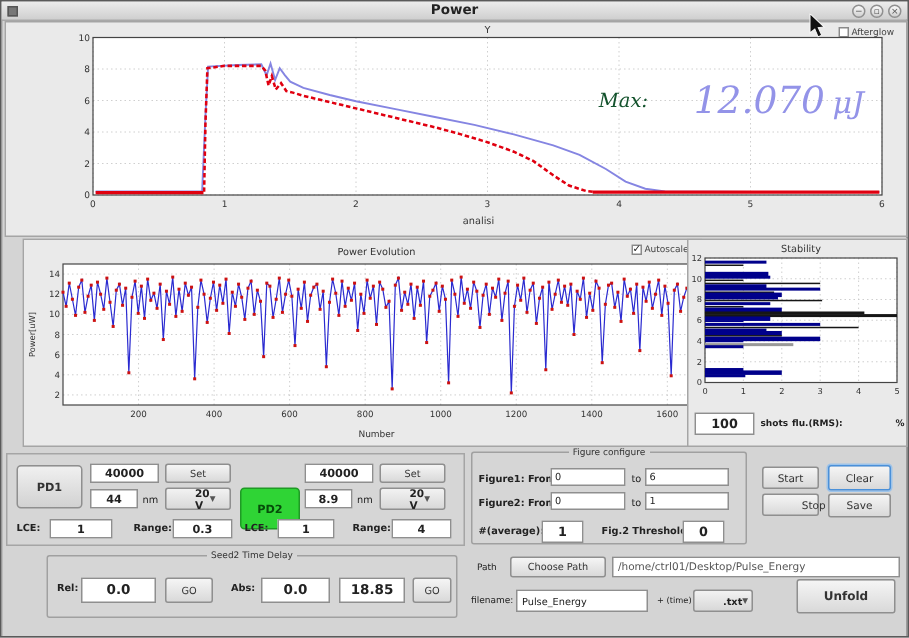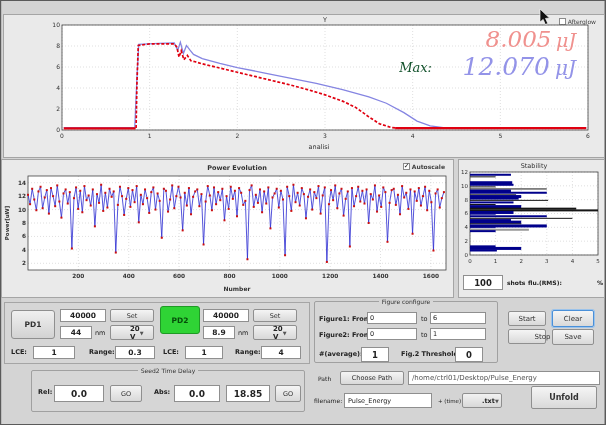--- a/index.html
+++ b/index.html
@@ -39,20 +39,29 @@
   fieldset.grp{position:absolute;border:1px solid #a0a0a0;border-radius:2px;background:#d6d6d6;margin:0;padding:0;}
   fieldset.grp legend{font-size:6px;color:#333;margin:0 auto;padding:0 3px;}
   input.fld{position:absolute;}
   .pd-btn{position:absolute;border-radius:3px;font-size:7.5px;font-weight:bold;display:flex;align-items:center;justify-content:center;}
 </style>
 </head>
 <body>
 
 <div class="window">
 
+  <div class="titlebar">
+    <span class="win-icon"></span>
+    <span class="title">Power</span>
+    <span class="win-btns">
+      <span class="win-btn">−</span>
+      <span class="win-btn">▫</span>
+      <span class="win-btn">×</span>
+    </span>
+  </div>
 
   <div class="panel" style="left:2px;top:13px;width:602px;height:144px;">
     <div class="cb-row" style="position:absolute;right:8px;top:3px;">
       <span class="cb"></span>
       <span class="cb-label">Afterglow</span>
     </div>
     <svg id="svg-top" width="600" height="142" style="position:absolute;left:0;top:1px;">
         <rect x="58" y="9" width="526" height="105" fill="#fff"></rect>
         <line x1="58" y1="9" x2="58" y2="114" stroke="#c9c9c9" stroke-width="0.6" stroke-dasharray="1,2"></line>
         <text x="58" y="122" font-size="6" text-anchor="middle" fill="#333">0</text>
@@ -81,30 +90,29 @@
         <line x1="58" y1="9" x2="584" y2="9" stroke="#c9c9c9" stroke-width="0.6" stroke-dasharray="1,2"></line>
         <text x="56" y="11.1" font-size="6" text-anchor="end" fill="#333">10</text>
         <rect x="58" y="9" width="526" height="105" fill="none" stroke="#444" stroke-width="0.8"></rect>
         <text x="321" y="6" font-size="6.5" text-anchor="middle" fill="#333">Y</text>
         <text x="315" y="133" font-size="6.5" text-anchor="middle" fill="#333">analisi</text>
         <polyline points="59.75333333333333,111.69 130.76333333333332,111.69 132.95499999999998,61.5 134.70833333333334,28.424999999999997 154.43333333333334,27.375 170.21333333333334,26.849999999999994 173.72,34.2 176.35000000000002,26.325000000000003 179.41833333333335,37.35000000000001 182.48666666666668,29.474999999999994 185.99333333333334,34.2 189.5,38.400000000000006 198.26666666666665,42.60000000000001 215.79999999999998,47.325 233.33333333333331,51.525000000000006 259.6333333333333,56.775 285.93333333333334,62.025 312.23333333333335,67.275 338.5333333333333,73.57499999999999 364.83333333333337,80.925 382.3666666666667,87.225 399.90000000000003,96.675 413.04999999999995,105.075 426.20000000000005,109.8 439.34999999999997,111.69 496.33333333333337,111.9 582.2466666666667,111.9" fill="none" stroke="#8585e2" stroke-width="1.3"></polyline>
         <polyline points="132.07833333333332,111.9 132.95499999999998,66.75 134.26999999999998,29.474999999999994 145.66666666666666,27.900000000000006 158.81666666666666,27.900000000000006 170.21333333333334,27.900000000000006 172.84333333333336,31.049999999999997 175.035,41.02499999999999 177.2266666666667,34.724999999999994 179.85666666666668,43.64999999999999 183.36333333333334,39.45 186.87,44.7 191.25333333333336,45.75 198.26666666666665,47.849999999999994 215.79999999999998,52.04999999999999 233.33333333333331,56.24999999999999 250.86666666666667,60.449999999999996 268.4,64.65 285.93333333333334,68.85 303.46666666666664,73.57499999999999 321,78.82499999999999 338.5333333333333,85.125 351.68333333333334,91.425 364.83333333333337,100.875 375.35333333333335,107.7 386.75,111.375 392.88666666666666,112.11" fill="none" stroke="#e00010" stroke-width="1.7" stroke-dasharray="3,1.8"></polyline>
         <polyline points="59.75333333333333,112.425 131.64,112.425" fill="none" stroke="#e00010" stroke-width="2.2"></polyline>
         <polyline points="391.1333333333333,112.11 582.2466666666667,112.11" fill="none" stroke="#e00010" stroke-width="2.2"></polyline>
       </svg>
-    <div class="overlay-num" style="left:440px;top:11px;width:132px;font-size:23px;color:#f0918e;"><span>8.005</span> <span style="font-size:19px;">μJ</span></div>
     <div class="overlay-num" style="left:380px;top:45px;width:48px;font-size:13px;color:#14532d;">Max:</div>
     <div class="overlay-num" style="left:432px;top:37px;width:140px;font-size:25px;color:#9393e8;"><span>12.070</span> <span style="font-size:20px;">μJ</span></div>
   </div>
 
   <svg width="14" height="18" style="position:absolute;left:538px;top:8px;z-index:50;">
     <polygon points="1,0 1,13 4.2,10.4 6.4,15.6 8.8,14.4 6.5,9.4 10.5,9" fill="#111" stroke="#f5f5f5" stroke-width="0.7"></polygon>
   </svg>
 
-  <div class="panel" style="left:0;top:158px;width:453px;height:139px;font-weight:bold;">
+  <div class="panel" style="left:14px;top:158px;width:453px;height:139px;">
     <svg id="svg-evo" width="452" height="138" style="position:absolute;left:0;top:0;">
         <rect x="26" y="16" width="418" height="94" fill="#fff"></rect>
         <line x1="76.36144578313252" y1="16" x2="76.36144578313252" y2="110" stroke="#c9c9c9" stroke-width="0.6" stroke-dasharray="1,2"></line>
         <text x="76.36144578313252" y="117.8" font-size="5.8" text-anchor="middle" fill="#333">200</text>
         <line x1="126.72289156626506" y1="16" x2="126.72289156626506" y2="110" stroke="#c9c9c9" stroke-width="0.6" stroke-dasharray="1,2"></line>
         <text x="126.72289156626506" y="117.8" font-size="5.8" text-anchor="middle" fill="#333">400</text>
         <line x1="177.0843373493976" y1="16" x2="177.0843373493976" y2="110" stroke="#c9c9c9" stroke-width="0.6" stroke-dasharray="1,2"></line>
         <text x="177.0843373493976" y="117.8" font-size="5.8" text-anchor="middle" fill="#333">600</text>
         <line x1="227.44578313253012" y1="16" x2="227.44578313253012" y2="110" stroke="#c9c9c9" stroke-width="0.6" stroke-dasharray="1,2"></line>
         <text x="227.44578313253012" y="117.8" font-size="5.8" text-anchor="middle" fill="#333">800</text>
@@ -416,21 +424,21 @@
     <div class="pd-btn" style="left:6px;top:7px;width:44px;height:29px;background:linear-gradient(#f0f0f0,#d2d2d2);border:1px solid #8f8f8f;color:#333;">PD1</div>
     <input class="fld" style="left: 55px; top: 6px; width: 46px; height: 13px;" value="40000">
     <div class="btn" style="left:105px;top:6px;width:44px;height:13px;">Set</div>
     <input class="fld" style="left: 55px; top: 23px; width: 32px; height: 13px;" value="44">
     <span class="lbl" style="left:90px;top:26px;font-weight:normal;">nm</span>
     <div class="dd" style="left:105px;top:22px;width:44px;height:15px;">
         <span>20 V</span>
         <span class="arrow">▼</span>
       </div>
 
-    <div class="pd-btn" style="left:155px;top:3px;width:40px;height:28px;background:#2fd435;border:1px solid #1f9a25;color:#073;color:#064d0a;">PD2</div>
+    <div class="pd-btn" style="left:155px;top:22px;width:40px;height:28px;background:#2fd435;border:1px solid #1f9a25;color:#073;color:#064d0a;">PD2</div>
     <input class="fld" style="left: 198px; top: 6px; width: 46px; height: 13px;" value="40000">
     <div class="btn" style="left:248px;top:6px;width:44px;height:13px;">Set</div>
     <input class="fld" style="left: 198px; top: 23px; width: 32px; height: 13px;" value="8.9">
     <span class="lbl" style="left:233px;top:26px;font-weight:normal;">nm</span>
     <div class="dd" style="left:248px;top:22px;width:44px;height:15px;">
         <span>20 V</span>
         <span class="arrow">▼</span>
       </div>
 
     <span class="lbl" style="left:6px;top:45px;">LCE:</span>

